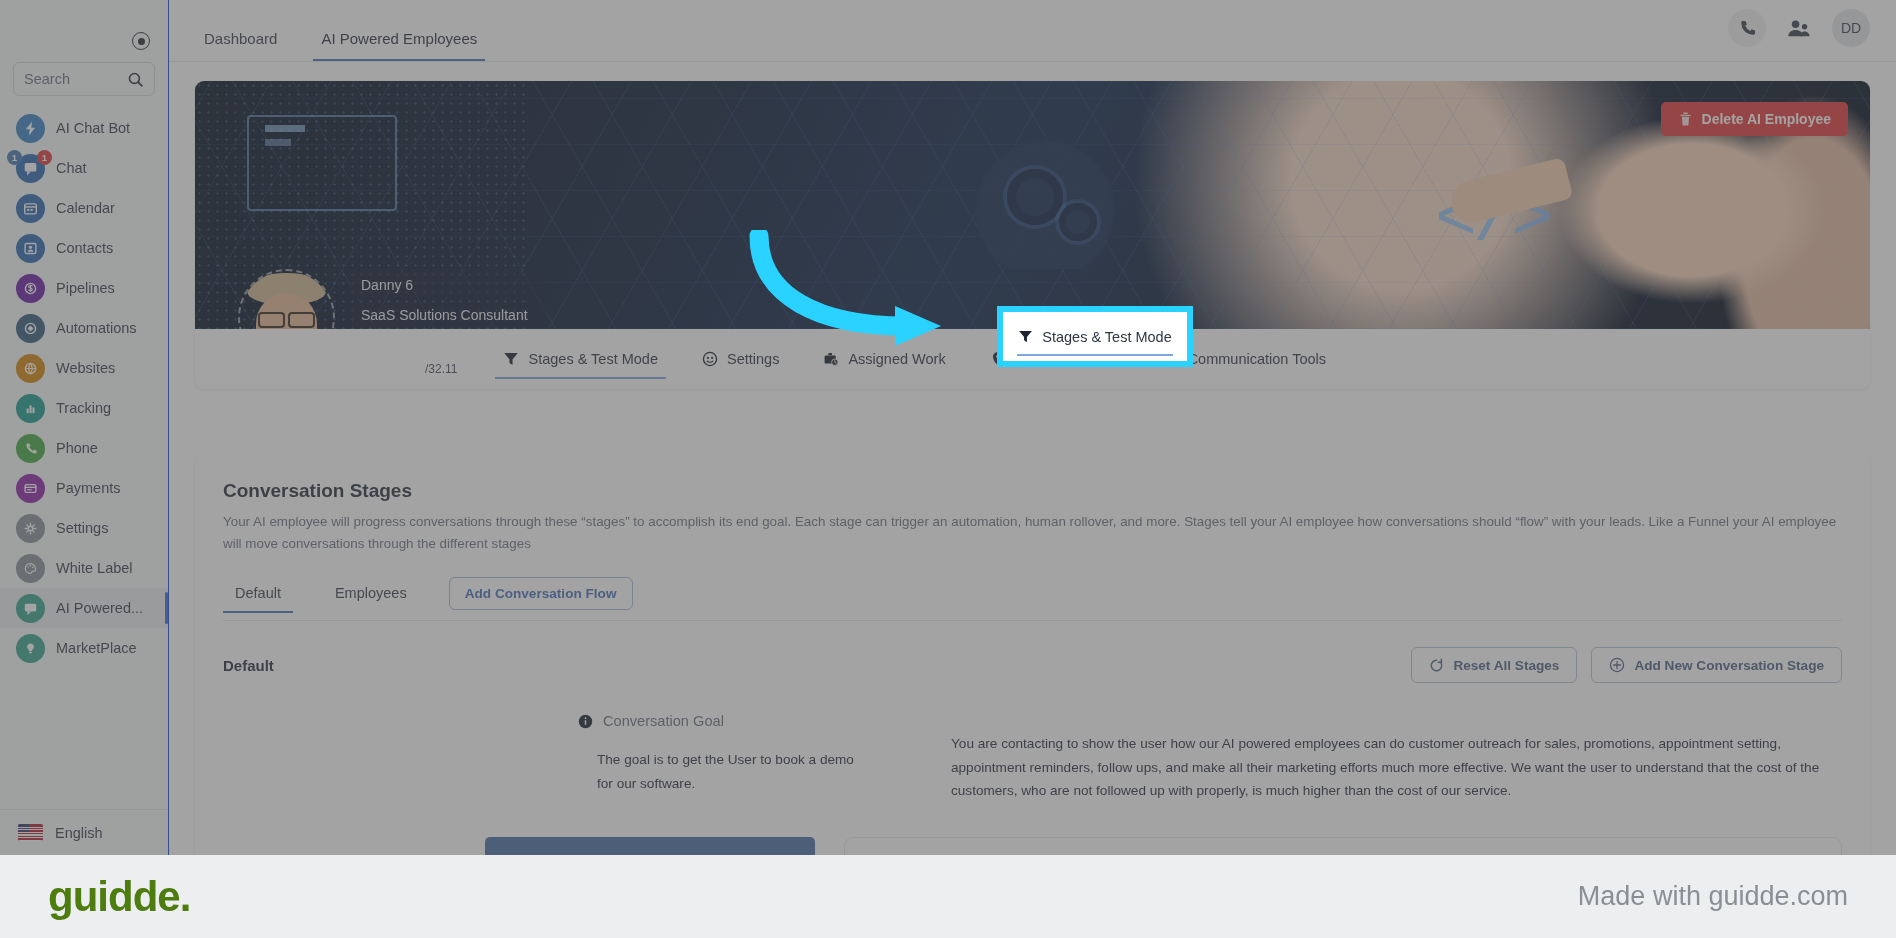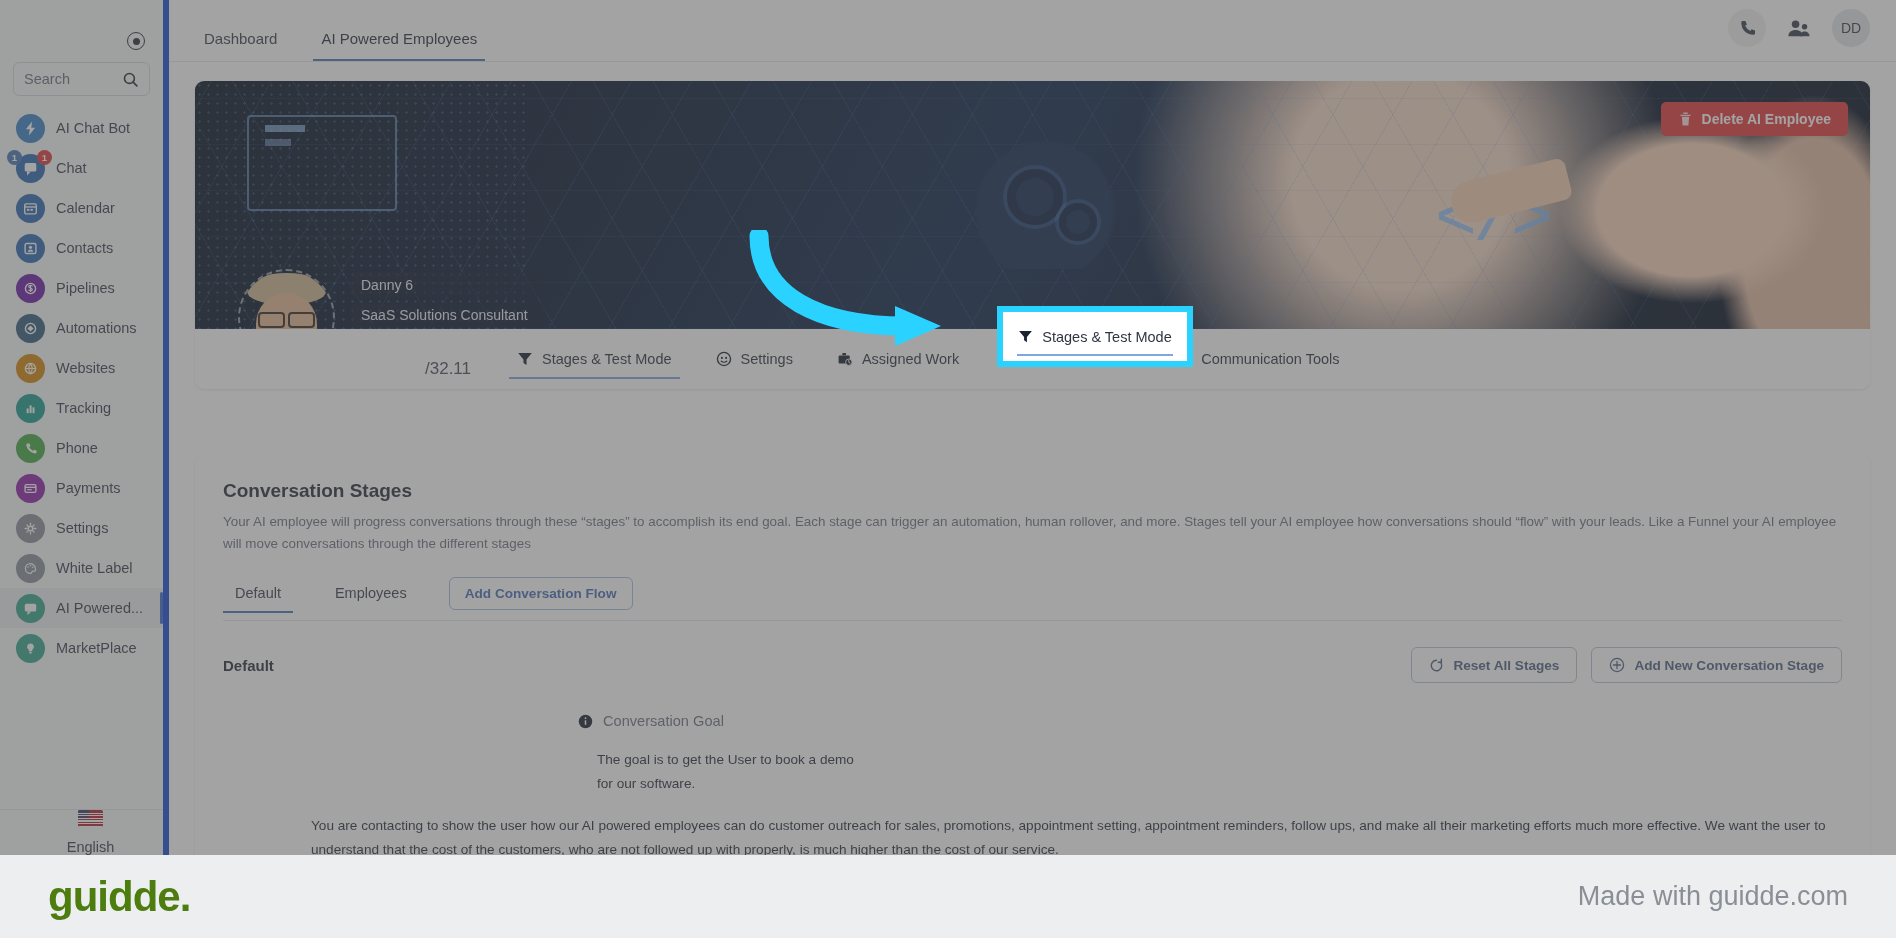--- a/index.html
+++ b/index.html
@@ -16,21 +16,21 @@
     background: #ffffff; overflow: hidden;
   }
   .dim {
     position: absolute; left: 0; top: 0; width: 1896px; height: 855px;
     background: rgba(78,78,78,0.52); pointer-events: none; z-index: 40;
   }
 
   
   .sidebar {
     position: absolute; left: 0; top: 0; width: 169px; height: 855px;
-    background: #f7f8f9; border-right: 6px solid #1d4ed8;
+    background: #f7f8f9; border-right: 1px solid #1d4ed8;
     display: flex; flex-direction: column;
   }
   .sb-top { height: 62px; position: relative; }
   .collapse-btn {
     position: absolute; right: 18px; top: 32px;
     width: 18px; height: 18px; border-radius: 50%;
     border: 1.6px solid #2a2f38; display: flex;
     align-items: center; justify-content: center;
   }
   .collapse-btn i { width: 7px; height: 7px; border-radius: 50%; background: #2a2f38; display: block; }
@@ -62,21 +62,21 @@
   .badge {
     position: absolute; width: 15px; height: 15px; border-radius: 50%;
     font-size: 9.5px; color: #fff; display: flex; align-items: center;
     justify-content: center; font-weight: bold;
   }
   .badge.left { left: -9px; top: -4px; background: #4a7ab5; }
   .badge.right { right: -7px; top: -4px; background: #e03b3b; }
 
   .lang-bar {
     height: 46px; border-top: 1px solid #e2e5e9;
-    display: flex; align-items: center; gap: 12px; padding-left: 18px; flex-direction: column;
+    display: flex; align-items: center; gap: 12px; padding-left: 18px;
   }
   .flag { width: 25px; height: 17px; border-radius: 2px; overflow: hidden; position: relative; background: #b22234; flex: 0 0 auto;}
   .flag .stripe { position: absolute; left: 0; width: 100%; height: 1.31px; background: #fff; }
   .flag .canton { position: absolute; left: 0; top: 0; width: 11px; height: 9.2px; background: #3c3b6e; }
   .lang-lbl { font-size: 14.5px; color: #3c4350; }
 
   
   .header {
     position: absolute; left: 169px; top: 0; right: 0; height: 62px;
     background: #fff; border-bottom: 1px solid #e6e8eb;
@@ -185,21 +185,21 @@
     position: absolute; right: 22px; top: 21px; height: 34px;
     background: #e23b3b; border-radius: 5px; display: flex; align-items: center;
     gap: 9px; padding: 12px 17px; color: #fff; font-size: 14px; font-weight: bold;
     cursor: pointer;
   }
 
   .tabbar {
     position: absolute; left: 0; right: 0; bottom: 0; height: 60px;
     background: #fff; display: flex; align-items: center; padding-left: 230px; gap: 0;
   }
-  .version { font-size: 17px; color: #4b5260; margin-right: 24px; white-space: nowrap; margin-top: 20px; }
+  .version { font-size: 12px; color: #4b5260; margin-right: 24px; white-space: nowrap; margin-top: 20px; }
   .btab {
     display: flex; align-items: center; gap: 9px; height: 60px;
     padding: 0 22px; font-size: 14.5px; color: #2f3642; cursor: pointer;
     position: relative; white-space: nowrap;
   }
   .btab.active::after {
     content: ""; position: absolute; left: 14px; right: 14px; bottom: 10px;
     height: 2.5px; background: #7fa6e0;
   }
 
@@ -238,21 +238,21 @@
 
   .def-row { margin-top: 26px; display: flex; align-items: center; }
   .def-lbl { font-size: 15px; font-weight: bold; color: #2b3240; }
   .def-actions { margin-left: auto; display: flex; gap: 14px; }
   .obtn {
     border: 1px solid #b9c4d4; border-radius: 6px; padding: 9px 17px;
     font-size: 13.6px; color: #516489; font-weight: bold; cursor: pointer;
     display: flex; align-items: center; gap: 9px; background:#fff;
   }
 
-  .two-col { margin-top: 30px; display: flex; gap: 0; flex-direction: column; }
+  .two-col { margin-top: 30px; display: flex; gap: 0; }
   .col-goal { width: 640px; padding-left: 355px; }
   .col-purp { flex: 1; padding-left: 65px; }
   .sec-head { display: flex; align-items: center; gap: 10px; font-size: 14.6px; color: #6e7683; }
   .sec-body { margin-top: 19px; font-size: 13.6px; color: #2b3240; line-height: 1.72; }
   .col-goal .sec-body { padding-left: 19px; }
   .col-purp .sec-body { padding-left: 23px; }
 
   .bottom-row { margin-top: 34px; display: flex; align-items: flex-start; }
   .test-chat {
     width: 330px; margin-left: 262px; height: 33px; border-radius: 5px;

